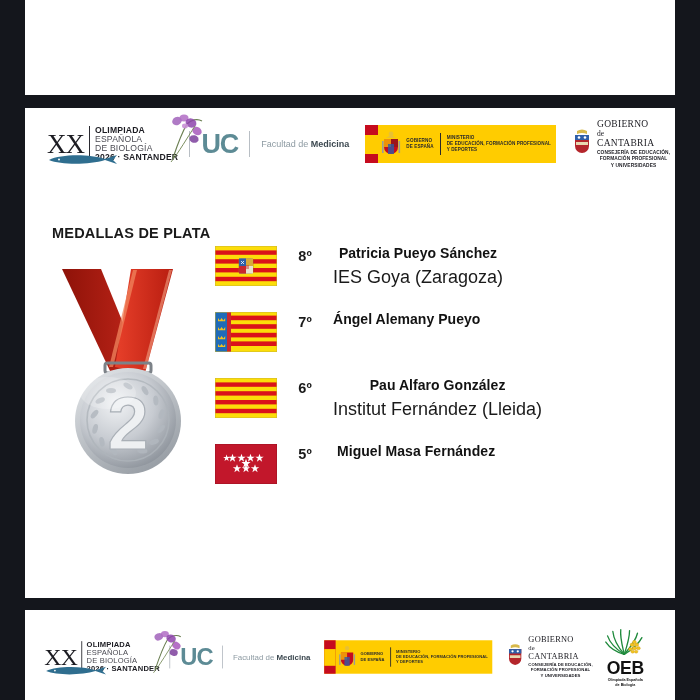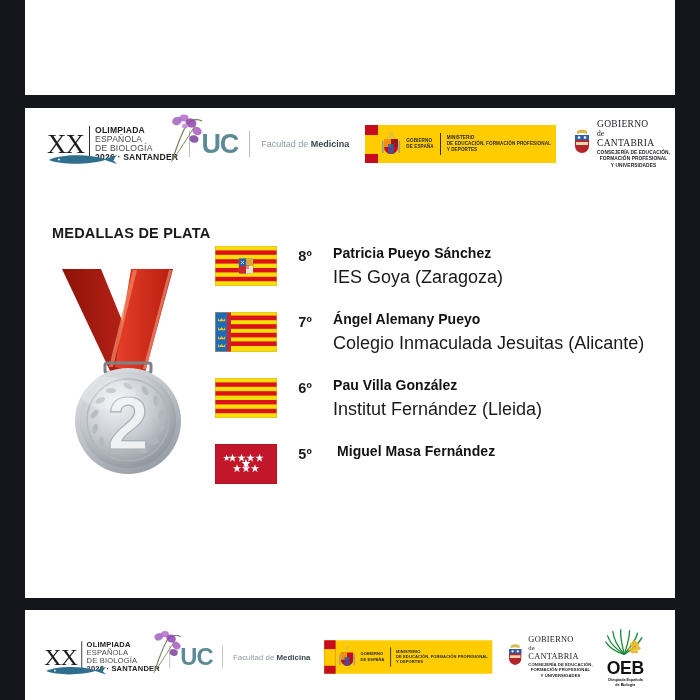--- a/index.html
+++ b/index.html
@@ -113,21 +113,21 @@
   .winner-list {
     position: absolute; left: 190px; top: 132px; right: 12px;
   }
   .winner-row { display:flex; align-items:flex-start; height:66px; }
   .flag-cell { width:62px; flex:0 0 auto; padding-top: 6px; }
   .flag { width:62px; height:40px; display:block; }
   .rank {
     width:56px; flex:0 0 auto; text-align:center; padding-top:8px;
     font-size:14.5px; font-weight:700; color:#1a1a1a;
   }
-  .who { padding-top:3px; }
+  .who { padding-top:3px;text-align:center; }
   .who .name { font-size:14px; font-weight:700; color:#121212; letter-spacing:.05px; line-height:1.5; }
   .who .school { font-size:18px; font-weight:400; color:#1a1a1a; line-height:1.5; }
   .winner-row.indent .who { padding-left:4px; }
 
   .slide-bottom-clip { position:absolute; top:16px; left:0; }
 </style>
 </head>
 <body>
 
 <div id="viewer">
@@ -331,40 +331,39 @@
               <path d="M3 15 l1.8 2.4 1.8 -2.4 1.8 2.4 1.8 -2.4 v3.2 h-7.2 z"></path>
               <path d="M3 24 l1.8 2.4 1.8 -2.4 1.8 2.4 1.8 -2.4 v3.2 h-7.2 z"></path>
               <path d="M3 32 l1.8 2.2 1.8 -2.2 1.8 2.2 1.8 -2.2 v3 h-7.2 z"></path>
             </g>
             <rect x="0" y="0" width="62" height="40" fill="none" stroke="#c9b432" stroke-width="1"></rect>
           </svg>
         </div>
         <div class="rank">7º</div>
         <div class="who">
           <div class="name">Ángel Alemany Pueyo</div>
-          <div class="school">Colegio Inmaculada Jesuitas (Alicante)</div>
         </div>
       </div>
 
       <div class="winner-row">
         <div class="flag-cell">
           <svg class="flag" viewBox="0 0 62 40">
             <rect width="62" height="40" fill="#fcdd09"></rect>
             <g fill="#da121a">
               <rect y="4.4" width="62" height="4.4"></rect>
                 <rect y="13.2" width="62" height="4.4"></rect>
               <rect y="22" width="62" height="4.4"></rect>
                 <rect y="30.8" width="62" height="4.4"></rect>
             </g>
             <rect x="0" y="0" width="62" height="40" fill="none" stroke="#c9b432" stroke-width="1"></rect>
           </svg>
         </div>
         <div class="rank">6º</div>
         <div class="who">
-          <div class="name">Pau Villa González</div>
+          <div class="name">Pau Alfaro González</div>
           <div class="school">Institut Fernández (Lleida)</div>
         </div>
       </div>
 
       <div class="winner-row indent">
         <div class="flag-cell">
           <svg class="flag" viewBox="0 0 62 40">
             <rect width="62" height="40" fill="#c2172b"></rect>
             <g fill="#ffffff">
               <path d="M16 12 l1.1 3.1 3.3 0 -2.7 2 1 3.2 -2.7 -2 -2.7 2 1 -3.2 -2.7 -2 3.3 0 z" transform="translate(-4,-2) scale(.78) translate(4,4)"></path>

